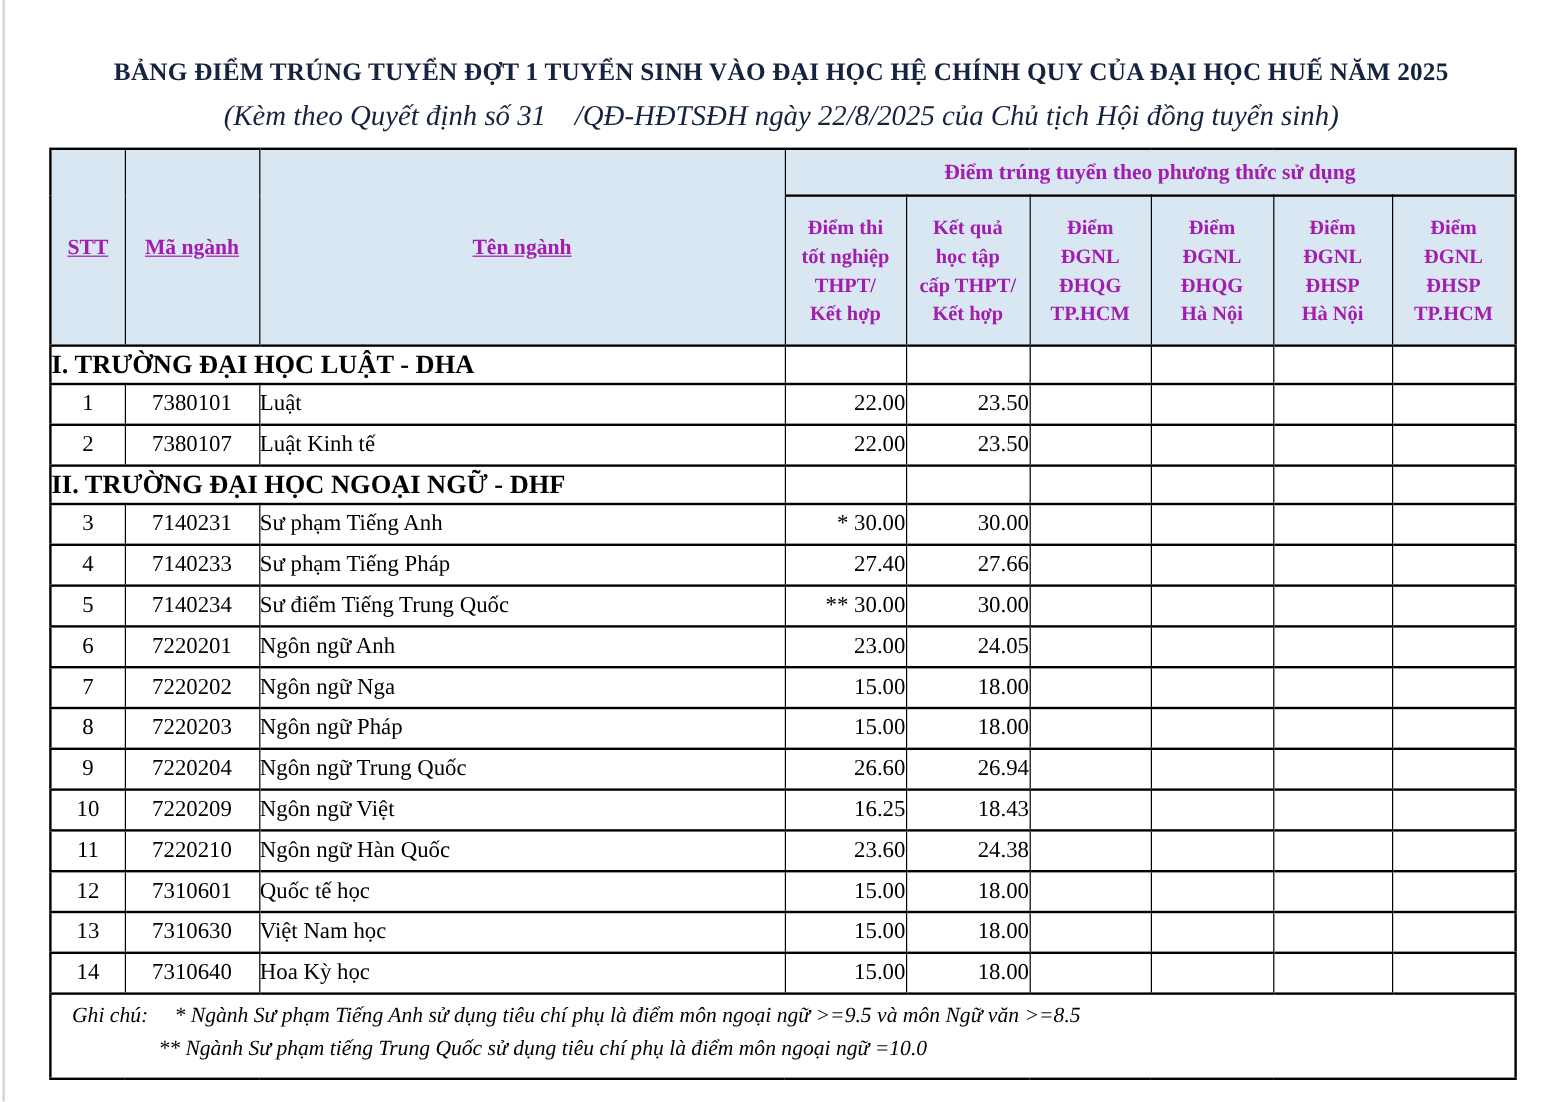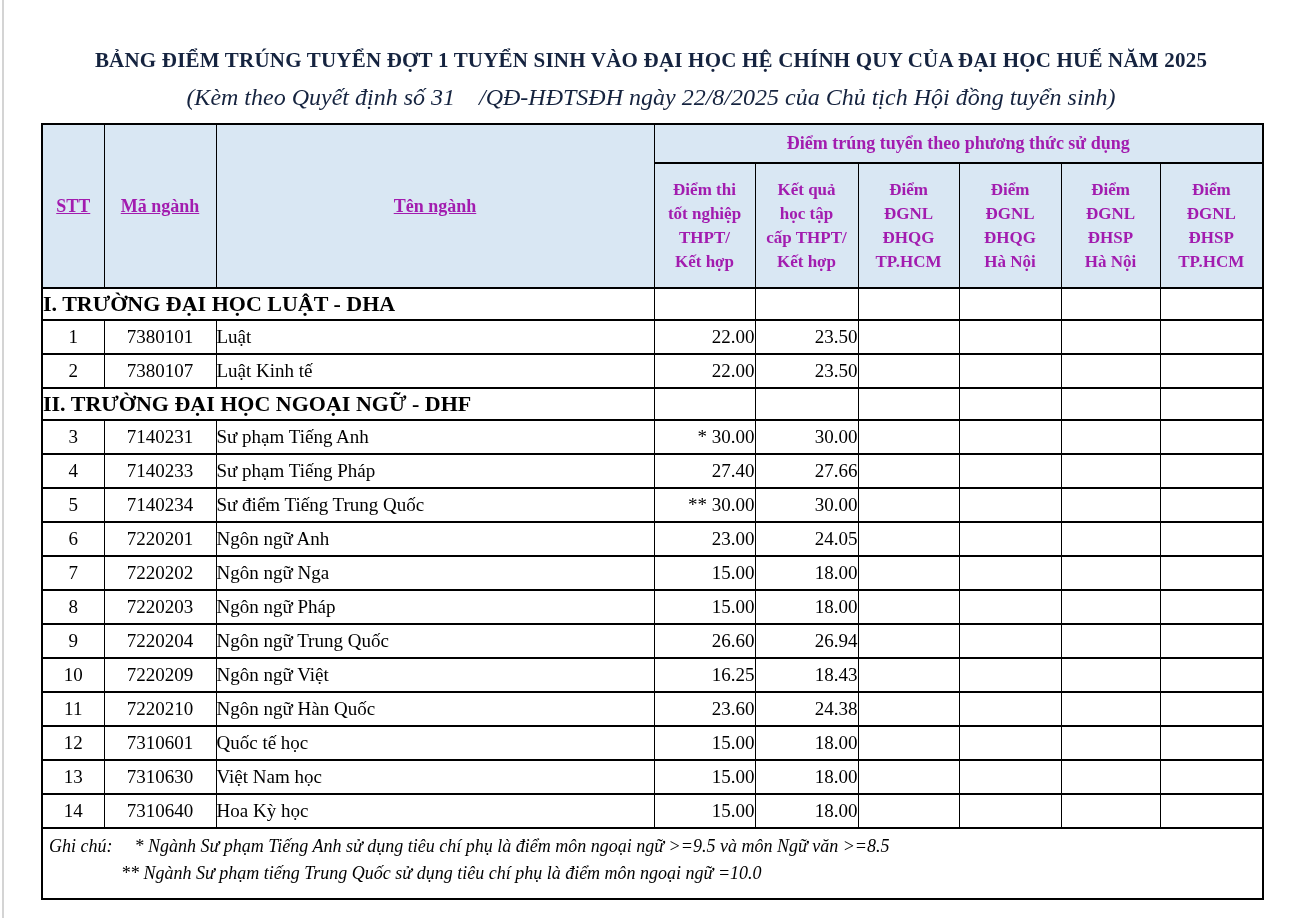--- a/index.html
+++ b/index.html
@@ -93,21 +93,21 @@
   tr.data-row td { height: 32px; }
   td.stt-cell { text-align: center; }
   td.code-cell { text-align: center; padding-left: 10px; }
   td.name-cell { text-align: left; padding-left: 10px; white-space: nowrap; }
   td.num-cell { text-align: right; padding-right: 10px; }
   tfoot td.note-cell {
     height: 61px;
     font-style: italic;
     font-size: 18px;
     vertical-align: top;
-    padding: 4px 8px 4px 6px;
+    padding: 4px 8px 4px 17px;
     line-height: 27px;
   }
   .note-line2 { padding-left: 72px; }
   .note-label { margin-right: 22px; }
 </style>
 </head>
 <body>
 
 <div class="page">
   <div class="page-edge-line"></div>

